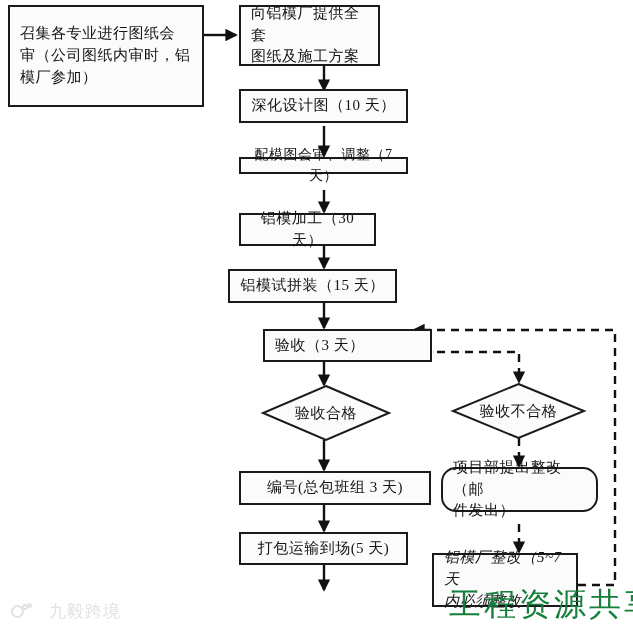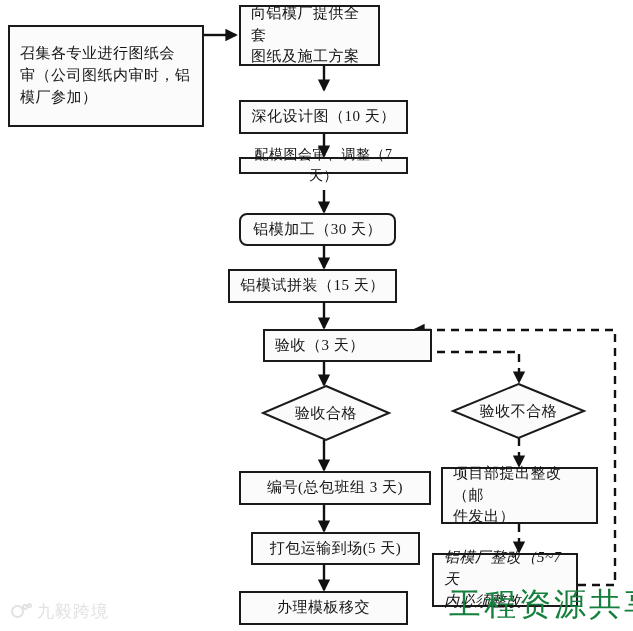--- a/index.html
+++ b/index.html
@@ -65,21 +65,21 @@
     left: 0;
     top: 0;
     width: 633px;
     height: 631px;
     pointer-events: none;
   }
   .watermark-logo {
     position: absolute;
     display: flex;
     align-items: center;
-    gap: 5px;
+    gap: 17px;
     color: #e2e2e2;
     font-size: 17px;
     letter-spacing: 1px;
     white-space: nowrap;
     user-select: none;
   }
   .wm-mark {
     position: relative;
     width: 21px;
     height: 17px;
@@ -145,40 +145,40 @@
       <path d="M 409 352 L 519 352 L 519 382" marker-end="url(#arrow-dash)"></path>
 
       <line x1="519" y1="438" x2="519" y2="466" marker-end="url(#arrow-dash)"></line>
 
       <line x1="519" y1="524" x2="519" y2="552" marker-end="url(#arrow-dash)"></line>
 
       <path d="M 578 585 L 615 585 L 615 330 L 414 330" marker-end="url(#arrow-dash)"></path>
     </g>
   </svg>
 
-  <div class="node left-align" style="left:8px; top:5px; width:196px; height:102px;margin-top:20px;">
+  <div class="node left-align" style="left:8px; top:5px; width:196px; height:102px;">
     <span class="node-text">召集各专业进行图纸会
 审（公司图纸内审时，铝
 模厂参加）</span>
   </div>
 
   <div class="node left-align" style="left:239px; top:5px; width:141px; height:61px;">
     <span class="node-text">向铝模厂提供全套
 图纸及施工方案</span>
   </div>
 
-  <div class="node" style="left:239px; top:100px; width:169px; height:34px;">
+  <div class="node" style="left:239px; top:89px; width:169px; height:34px;">
     <span class="node-text">深化设计图（10 天）</span>
   </div>
 
   <div class="node" style="left:239px; top:157px; width:169px; height:17px; font-size:14px;">
     <span class="node-text">配模图会审、调整（7 天）</span>
   </div>
 
-  <div class="node" style="left:239px; top:213px; width:157px; height:33px;border-radius:8px;">
+  <div class="node" style="left:239px; top:213px; width:137px; height:33px;">
     <span class="node-text">铝模加工（30 天）</span>
   </div>
 
   <div class="node" style="left:228px; top:269px; width:169px; height:34px;">
     <span class="node-text">铝模试拼装（15 天）</span>
   </div>
 
   <div class="node left-align" style="left:239px; top:329px; width:169px; height:33px;margin-left:24px;">
     <span class="node-text">验收（3 天）</span>
   </div>
@@ -194,29 +194,26 @@
     <svg width="128" height="56" viewBox="0 0 128 56">
       <polygon points="64,1 127,28 64,55 1,28" fill="#fbfbfb" stroke="#1a1a1a" stroke-width="2"></polygon>
     </svg>
     <span class="diamond-label">验收合格</span>
   </div>
 
   <div class="node" style="left:239px; top:471px; width:192px; height:34px;">
     <span class="node-text">编号(总包班组 3 天)</span>
   </div>
 
-  <div class="node" style="left:239px; top:532px; width:169px; height:33px;margin-left:12px;">
+  <div class="node" style="left:239px; top:532px; width:169px; height:33px;">
     <span class="node-text">打包运输到场(5 天)</span>
   </div>
 
-  <div class="node" style="left:239px; top:591px; width:169px; height:34px;">
-    <span class="node-text">办理模板移交</span>
-  </div>
-
-  <div class="node left-align" style="left:441px; top:467px; width:157px; height:57px;">
+
+  <div class="node left-align" style="left:441px; top:467px; width:157px; height:45px;border-radius:15px;">
     <span class="node-text">项目部提出整改（邮
 件发出）</span>
   </div>
 
   <div class="node left-align" style="left:432px; top:553px; width:146px; height:54px;font-style:italic;">
     <span class="node-text">铝模厂整改（5~7 天
 内必须整改</span>
   </div>
 
   <div class="wm-center" style="left:449px; top:583px;">

